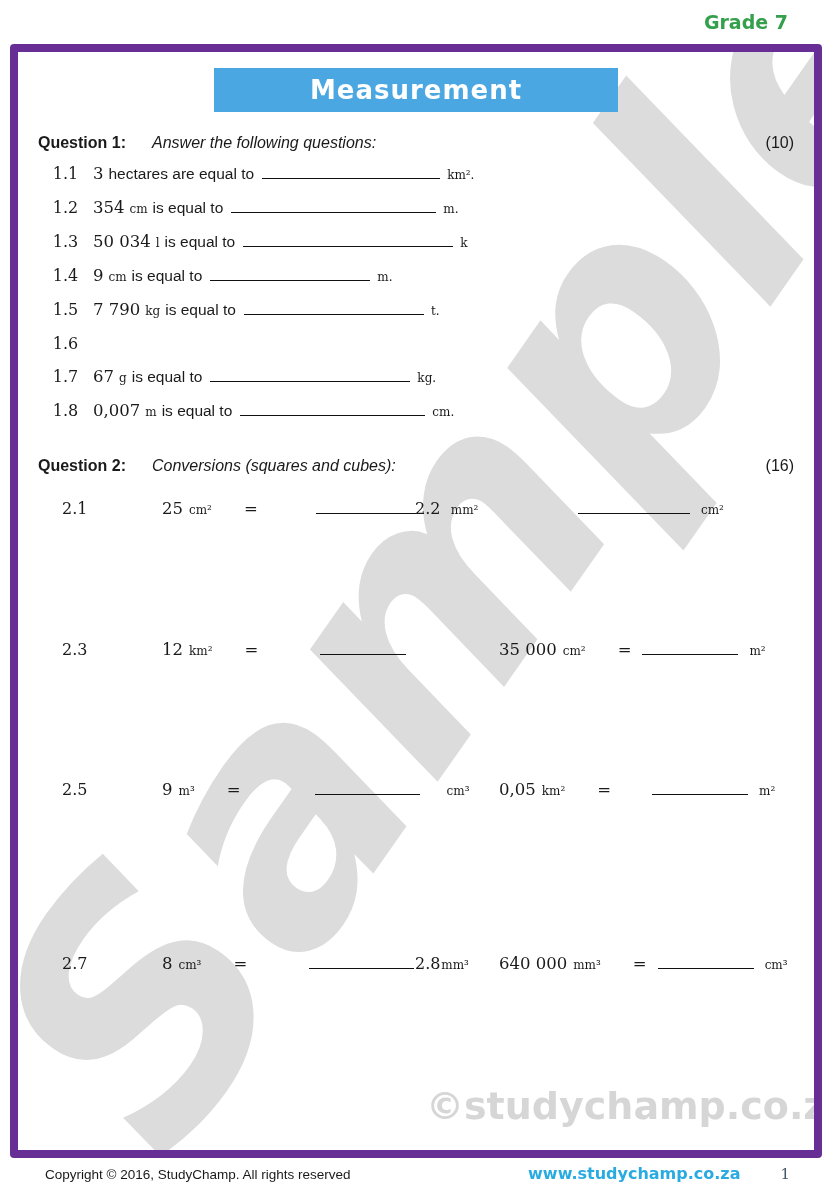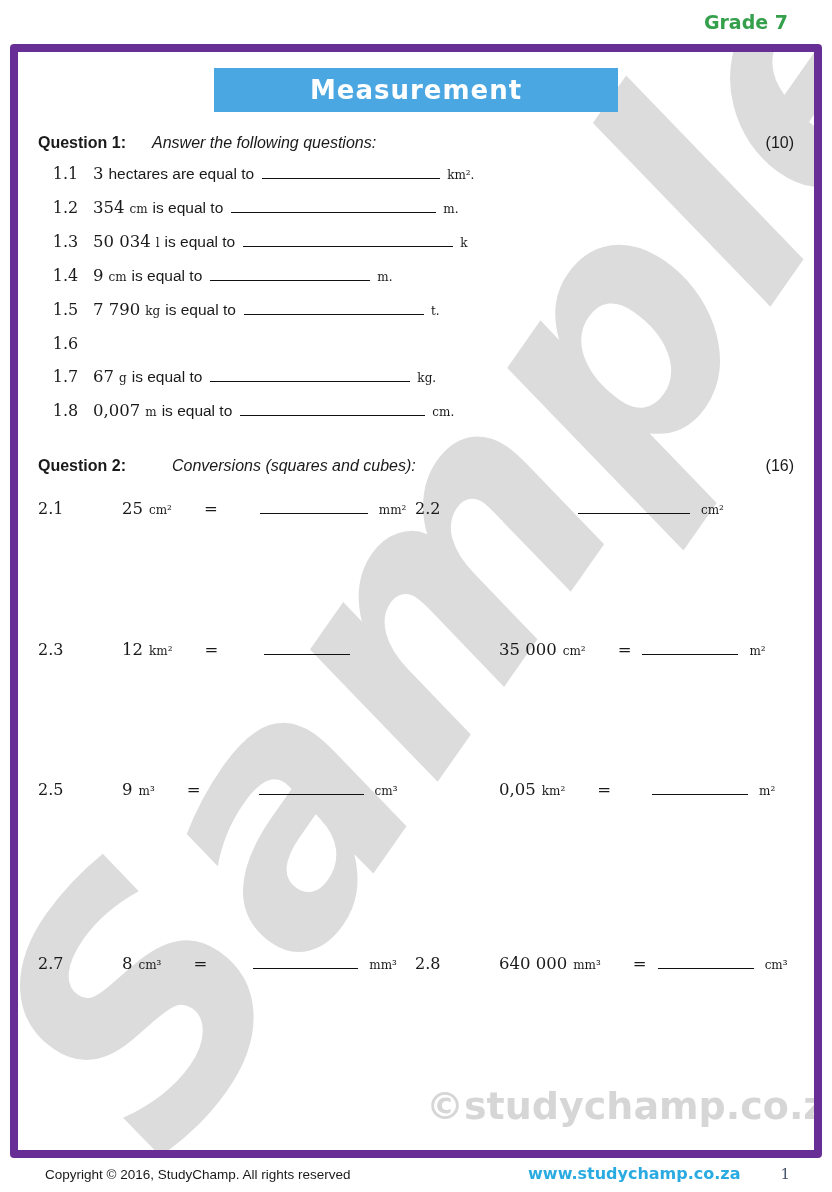--- a/index.html
+++ b/index.html
@@ -28,21 +28,21 @@
 
   
   .banner{margin:16px auto 0;width:404px;height:44px;background:#4ba7e2;
           display:flex;align-items:center;justify-content:center;}
   .banner .banner-title{font-family:"DejaVu Sans",sans-serif;font-weight:bold;font-size:26px;
           color:#ffffff;letter-spacing:1px;}
 
   
   .q-head{position:absolute;left:20px;right:20px;display:flex;align-items:baseline;font-size:16px;}
   .q-head.q1{top:82px;}
-  .q-head.q2{top:405px;gap:20px;}
+  .q-head.q2{top:405px;}
   .q-head .q-label{font-weight:bold;}
   .q-head .q-prompt{font-style:italic;margin-left:26px;}
   .q-head .q-marks{margin-left:auto;}
 
   
   .q1-items{position:absolute;top:109px;left:20px;right:20px;}
   .q-item{display:flex;align-items:baseline;line-height:26px;margin-bottom:7px;white-space:nowrap;}
   .q-item .num{display:inline-block;width:55px;font-size:16px;font-family:"DejaVu Serif",serif;text-align:center;}
   .math{font-family:"DejaVu Serif",serif;font-size:16.5px;}
   .mathit{font-family:"DejaVu Serif",serif;font-size:12px;}
@@ -53,21 +53,21 @@
   .q-item .unit{margin-left:2px;}
 
   
   .q2-rows{position:absolute;inset:0;}
   .q2-row{position:absolute;left:20px;right:20px;height:30px;}
   .q2-row:nth-child(1){top:443px;}
   .q2-row:nth-child(2){top:584px;}
   .q2-row:nth-child(3){top:724px;}
   .q2-row:nth-child(4){top:898px;}
   .q2-cell{position:absolute;top:0;display:flex;align-items:baseline;white-space:nowrap;line-height:28px;}
-  .q2-cell.left{left:0;}
+  .q2-cell.left{left:24px;gap:16px;}
   .q2-cell.right{left:377px;}
   .q2-cell .num{display:inline-block;width:52px;font-size:16px;font-family:"DejaVu Serif",serif;}
   .q2-cell .expr .math{margin-right:6px;margin-left:32px;}
   .q2-cell .eq{margin-left:7px;}
   .q2-cell .rhs{margin-left:6px;}
 
   
   .footer{position:absolute;top:1164px;left:45px;right:42px;display:flex;align-items:baseline;justify-content:flex-end;}
   .footer .copyright{font-size:13.5px;color:#1a1a1a;}
   .footer .site{margin-left:auto;font-family:"DejaVu Sans",sans-serif;font-weight:bold;

